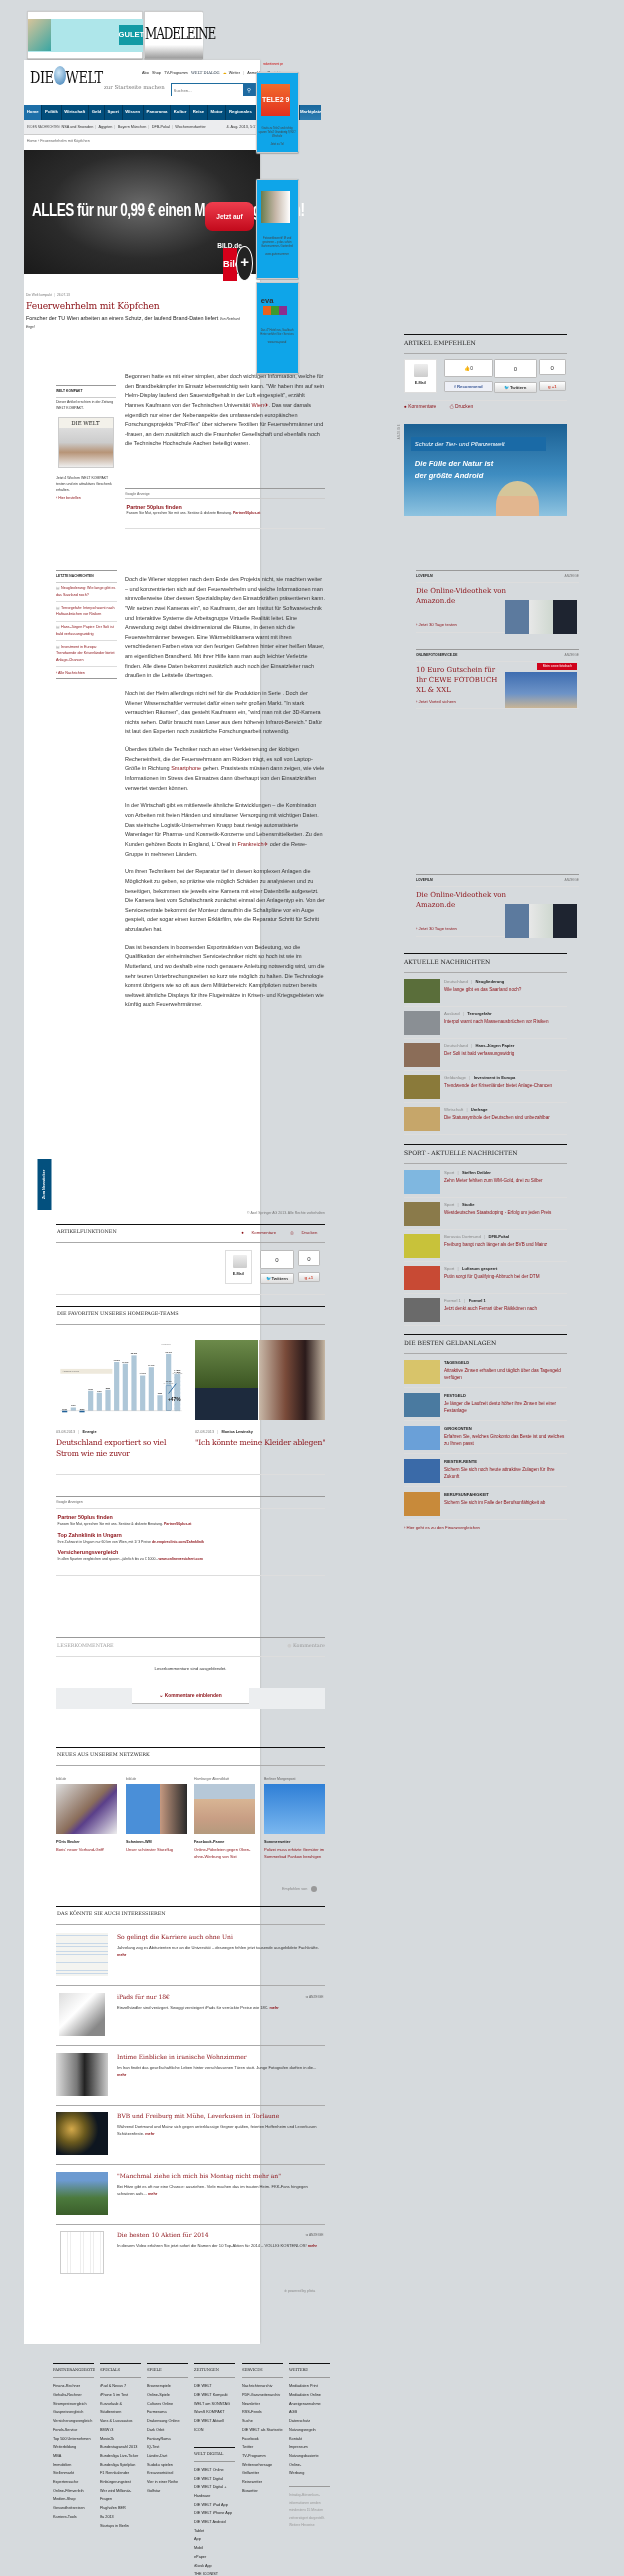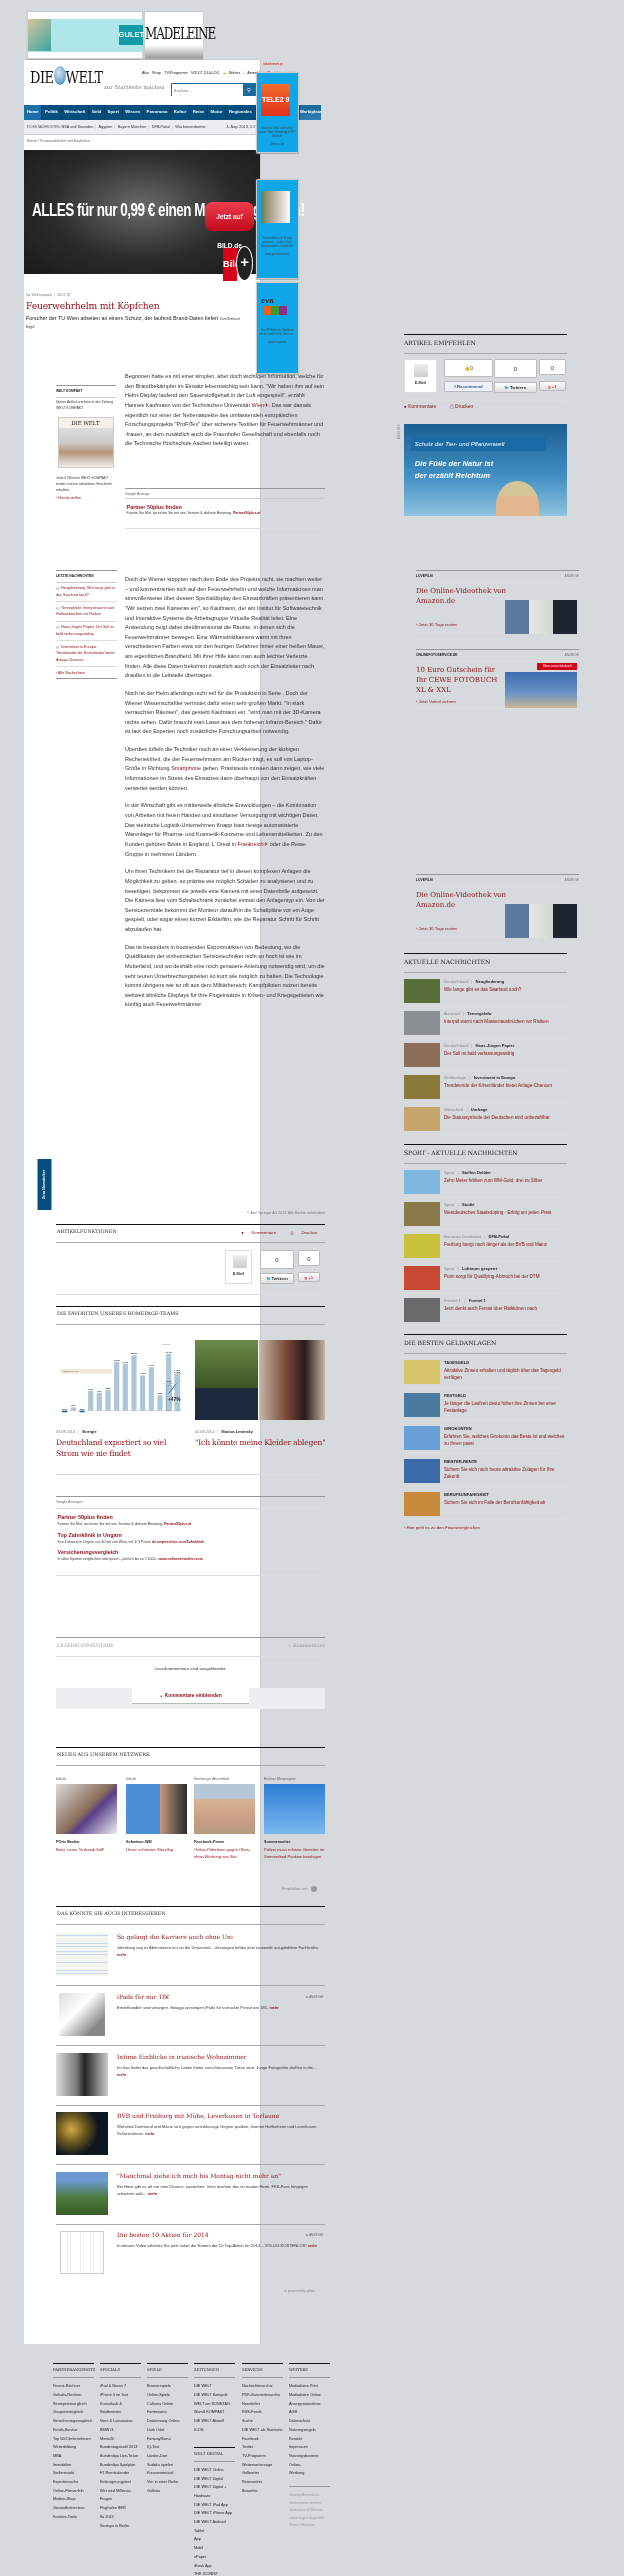--- a/index.html
+++ b/index.html
@@ -355,21 +355,21 @@
       <text x="212" y="9" font-size="4" fill="#888" text-anchor="end">Prognose</text>
       <text x="230" y="112.6896551724138" font-size="9" font-weight="bold" fill="#222" text-anchor="end">+47%</text>
       <line x1="208" y1="99.0344827586207" x2="222" y2="80.82758620689654" stroke="#1d5f98" stroke-width="1.6"></line>
     </svg>
 </div>
 <div id="fav2" style="left:195px;top:1340px;width:131px;height:80px">
   <div style="position:absolute;left:0;top:0;width:63px;height:80px;background:linear-gradient(#6c8a4a,#3b5522 60%,#1d2a3d 60%)"></div>
   <div style="position:absolute;left:64px;top:0;width:66px;height:80px;background:linear-gradient(90deg,#c8b8a8,#7a4b3a 40%,#2a1a1a 70%,#c6b7a4)"></div>
 </div>
 <div class="favmeta" style="left:56px;top:1430px"><span>03.08.2013</span><span style="color:#aaa;margin-left:3.3px">|</span><b>Energie</b></div>
-<div class="favttl" style="left:56px;top:1437px;width:130px">Deutschland exportiert so viel Strom wie nie findet</div>
+<div class="favttl" style="left:56px;top:1437px;width:130px">Deutschland exportiert so viel Strom wie nie zuvor</div>
 <div class="favmeta" style="left:195px;top:1430px"><span>02.08.2013</span><span style="color:#aaa;margin-left:3.3px">|</span><b>Monica Lewinsky</b></div>
 <div class="favttl" style="left:195px;top:1437px;width:133px">"Ich könnte meine Kleider ablegen"</div>
 <div style="position:absolute;left:56px;top:1474px;width:269px;border-top:0.5px solid #ddd"></div>
 
 <div id="gad2">
   <div class="hd">Google Anzeigen</div>
   <div class="ti">Partner 50plus finden</div>
   <div class="ds"><span>Fassen Sie Mut, sprechen Sie mit uns. Seriöse &amp; diskrete Beratung.</span> <b>Partner50plus.at</b></div>
   <div class="ti">Top Zahnklinik in Ungarn</div>
   <div class="ds"><span>Ihre Zahnarzt in Ungarn nur 60 km von Wien, mit 1/ 3 Preise</span> <b>de.empireclinic.com/Zahnklinik</b></div>
@@ -466,21 +466,21 @@
   <div class="sbtn gp" style="left:135px;top:21.7px;width:26.5px;height:10.8px"><span>g</span> <span>+1</span></div>
 </div>
 <div style="position:absolute;left:404px;top:400px;width:163px;border-top:0.5px solid #ddd"></div>
 <div class="lnkrow" style="left:404px;top:404px;font-size:4.9px">
   <span><span>●</span> <span>Kommentare</span></span>
   <span style="margin-left:12px"><span>⎙</span> <span>Drucken</span></span>
 </div>
 <div id="anz-vert">ANZEIGE</div>
 <div id="natur">
   <div class="band">Schutz der Tier- und Pflanzenwelt</div>
-  <div class="big" style="width:87px">Die Fülle der Natur ist der erzählt Reichtum</div>
+  <div class="big" style="width:87px">Die Fülle der Natur ist der größte Android</div>
   <div class="man"></div>
 </div>
 
 <div class="rad" style="top:570px">
   <div class="top"><span>LOVEFILM</span><span class="a">ANZEIGE</span></div>
   <div class="ti" style="width:98px">Die Online-Videothek von Amazon.de</div>
   <div class="pic" style="top:30px;width:72px;height:34px;background:linear-gradient(90deg,#5c7a9e 33%,#e8e8e8 33%,#cfd8d0 66%,#1e2430 66%)"></div>
   <div class="lk" style="margin-top:16.3px">› Jetzt 30 Tage testen</div>
   <div style="border-bottom:0.5px solid #ddd;margin-top:4.3px"></div>
 </div>

